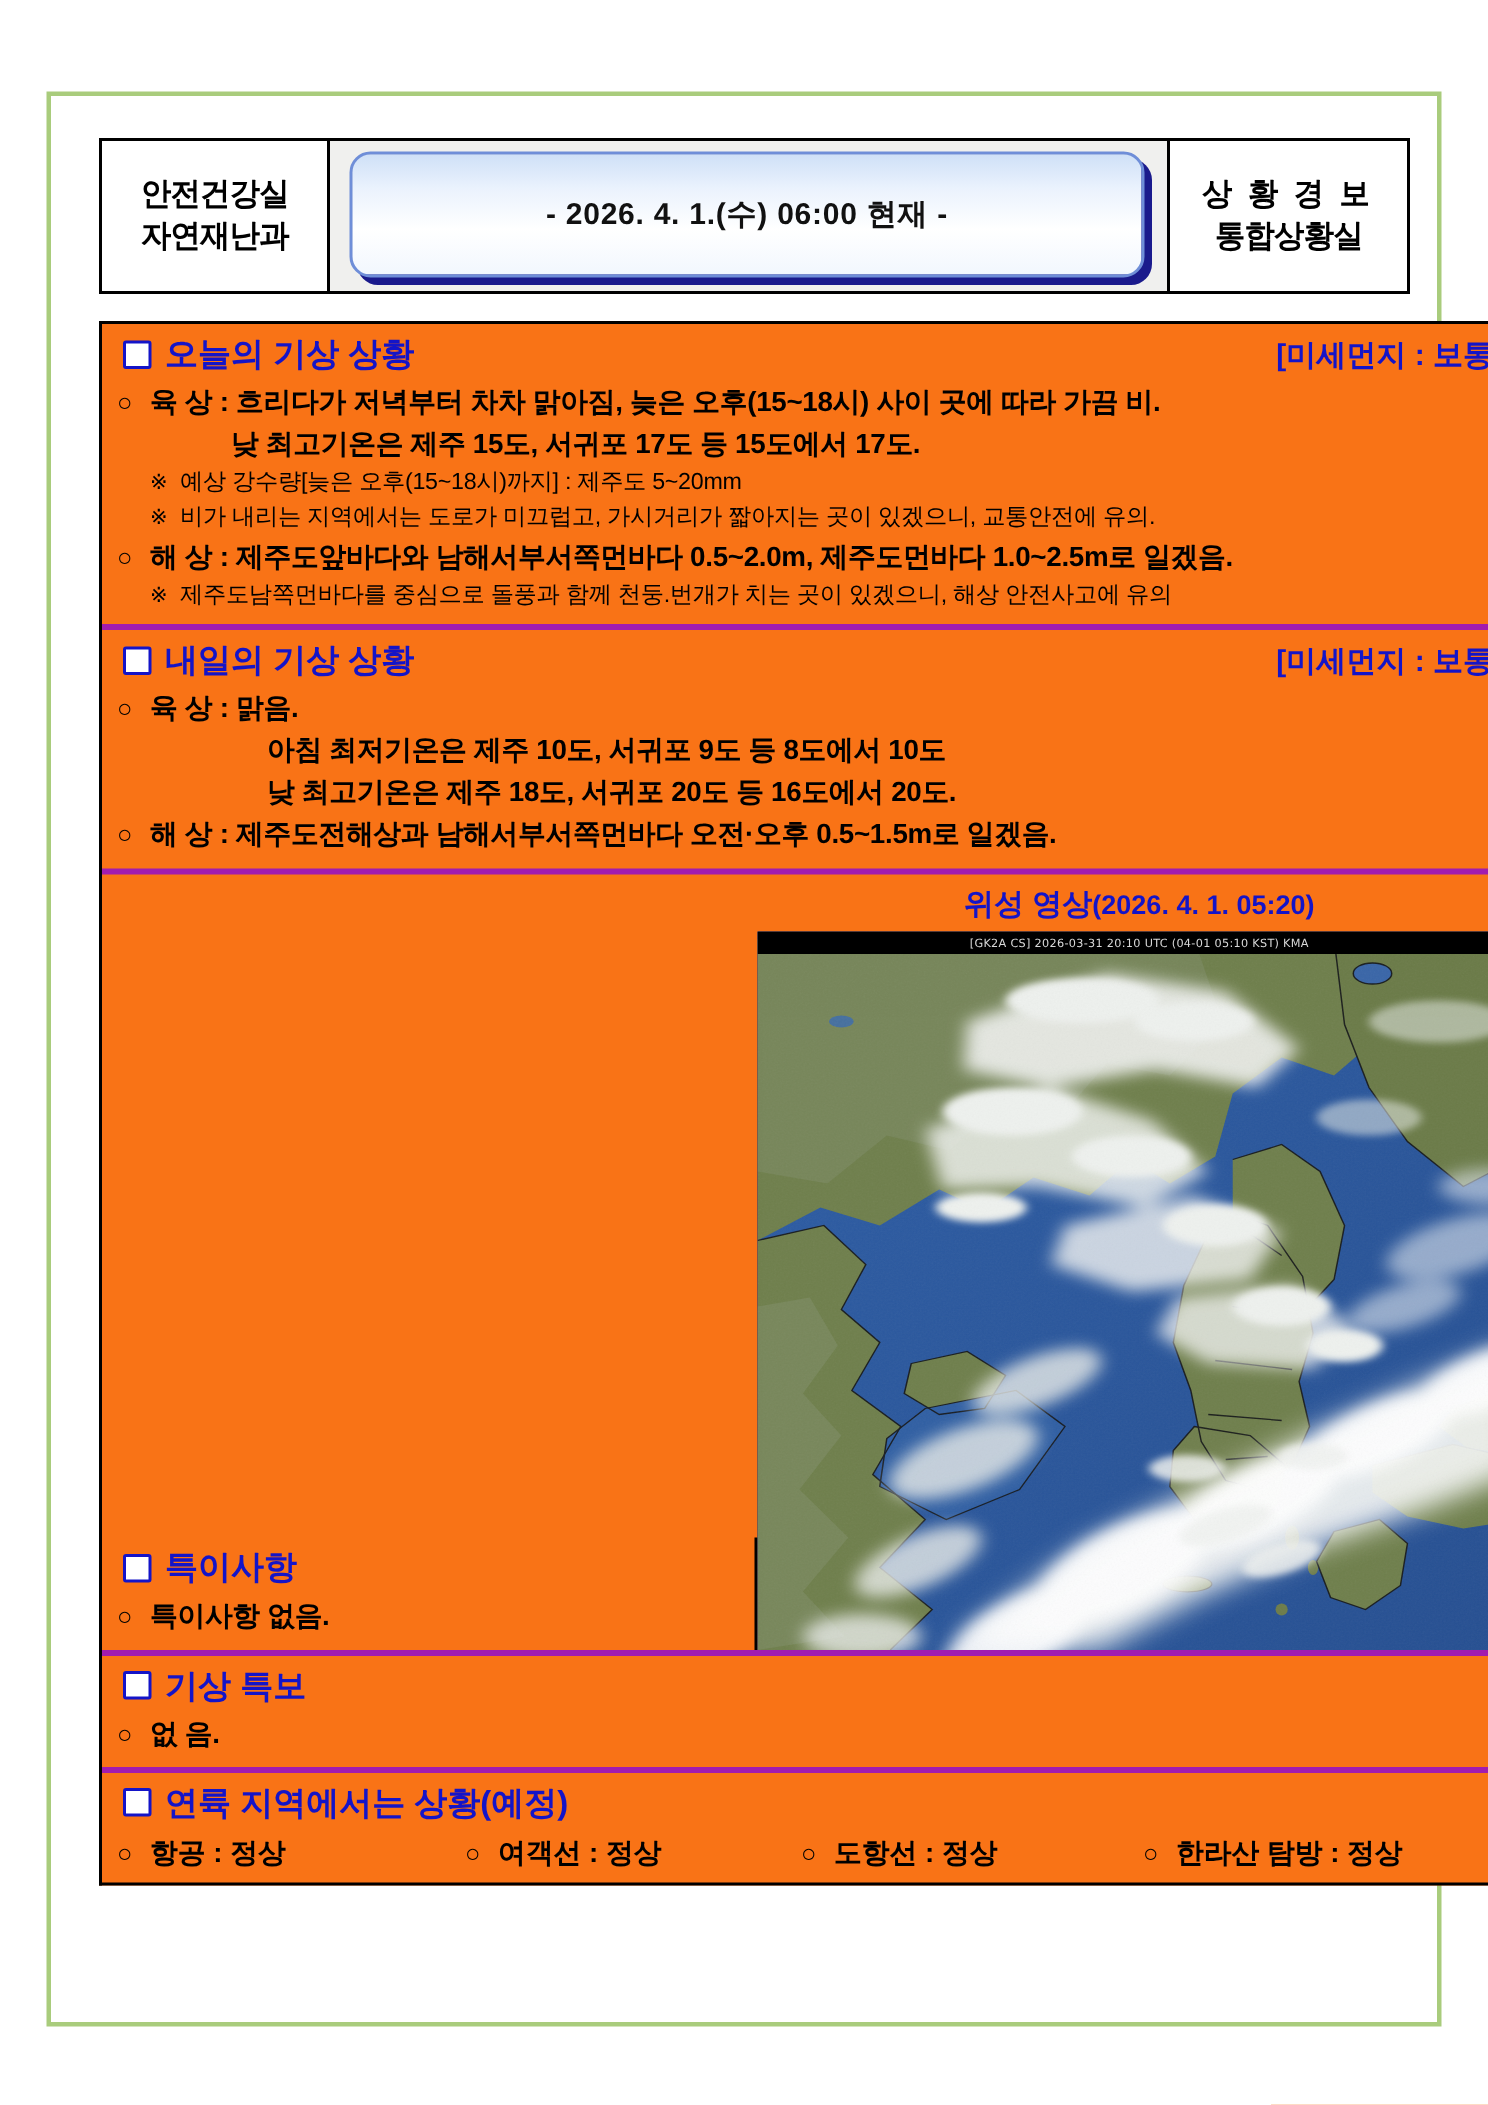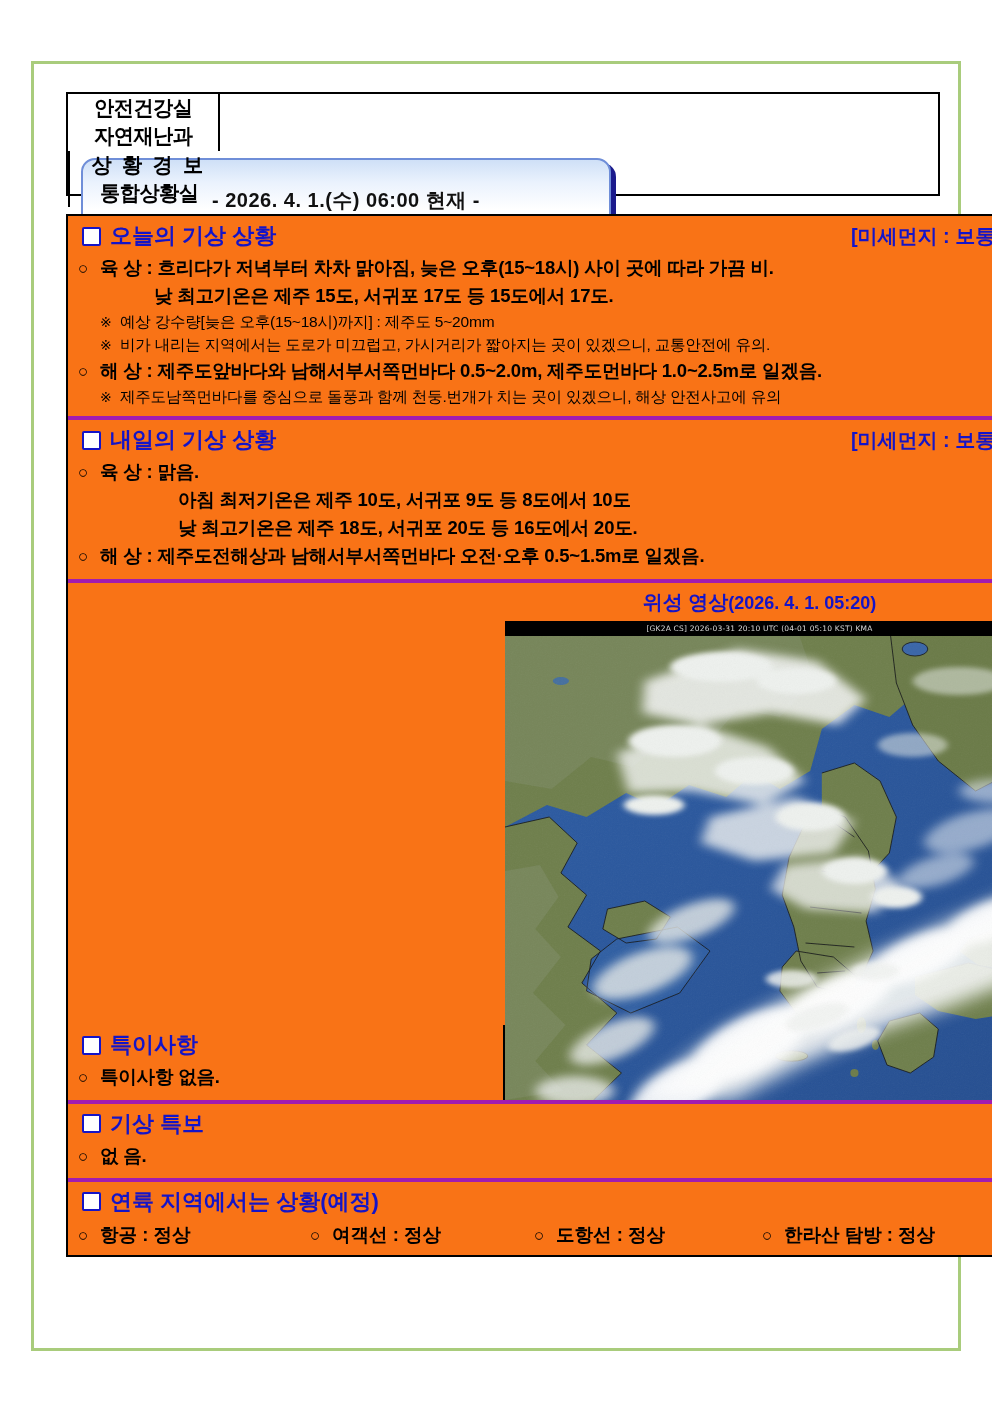--- a/index.html
+++ b/index.html
@@ -23,21 +23,20 @@
   }
 
   
   #header-table {
     position: absolute;
     left: 66px; top: 92px;
     width: 874px; height: 104px;
     border: 2px solid #000000;
     display: flex;
     background: #ffffff;
-    flex-direction: column;
   }
   .hdr-cell {
     display: flex;
     flex-direction: column;
     align-items: center;
     justify-content: center;
     flex: 0 0 auto;
   }
   #hdr-left  { width: 152px; border-right: 2px solid #000; }
   #hdr-right { width: 160px; border-left: 2px solid #000; }

